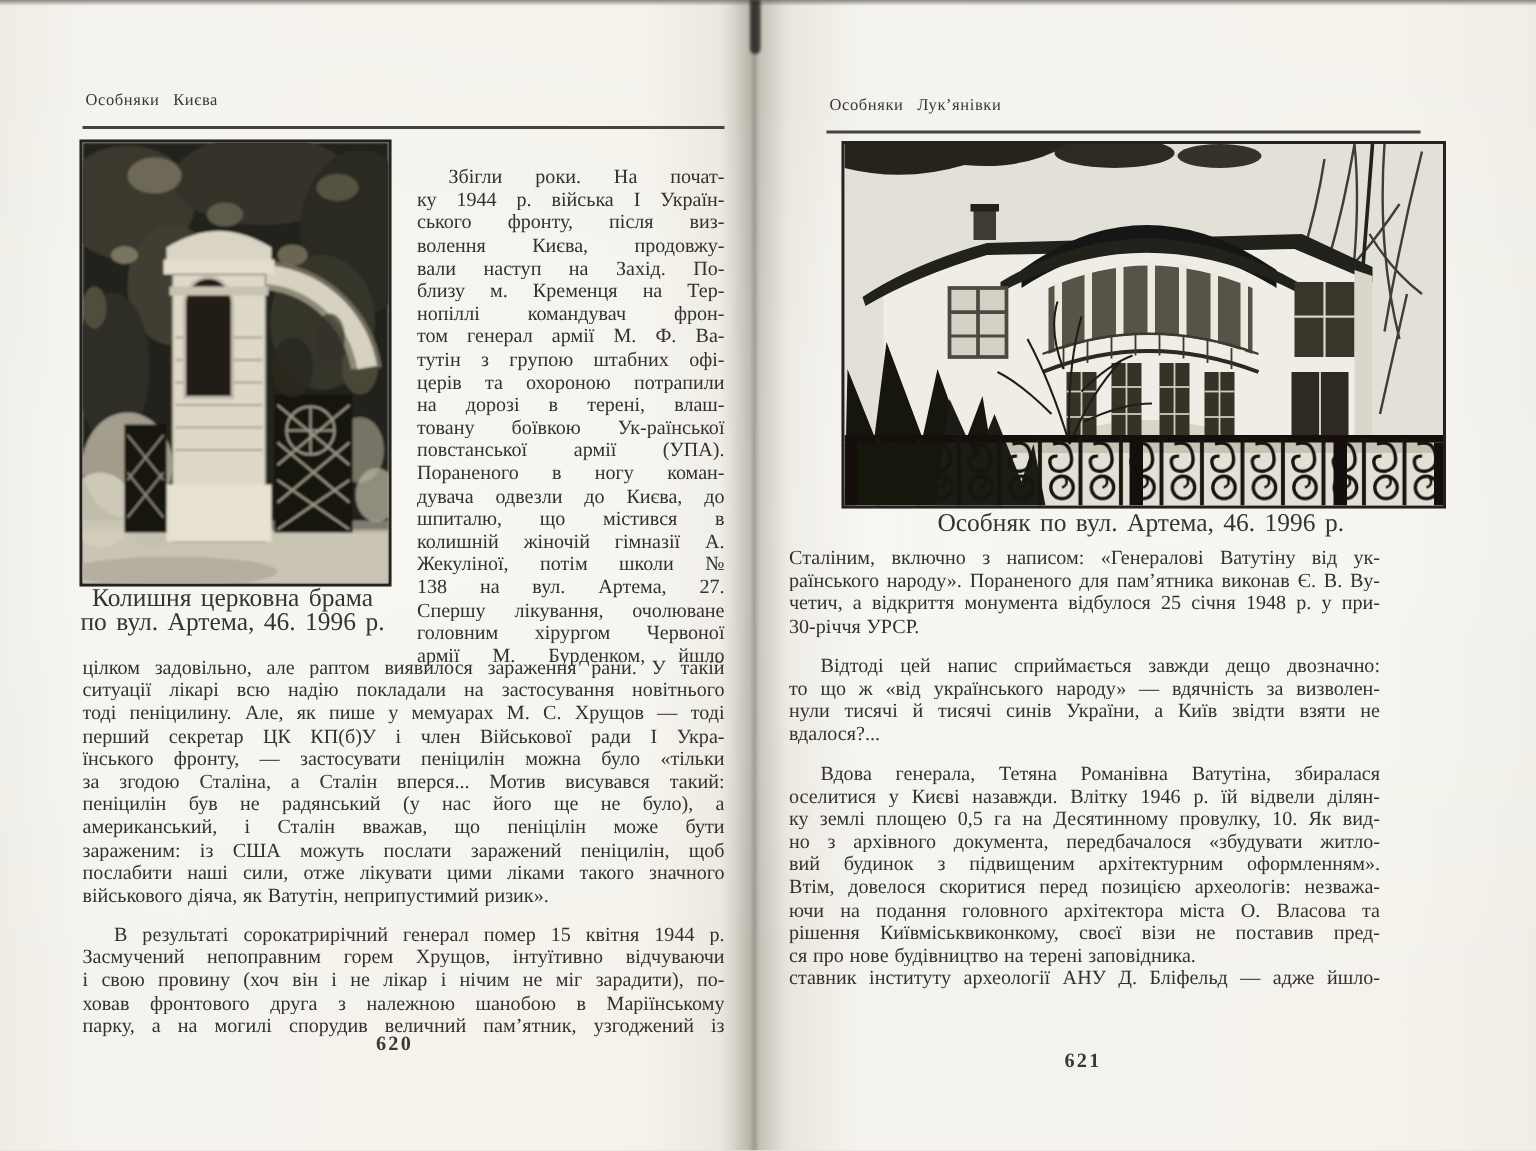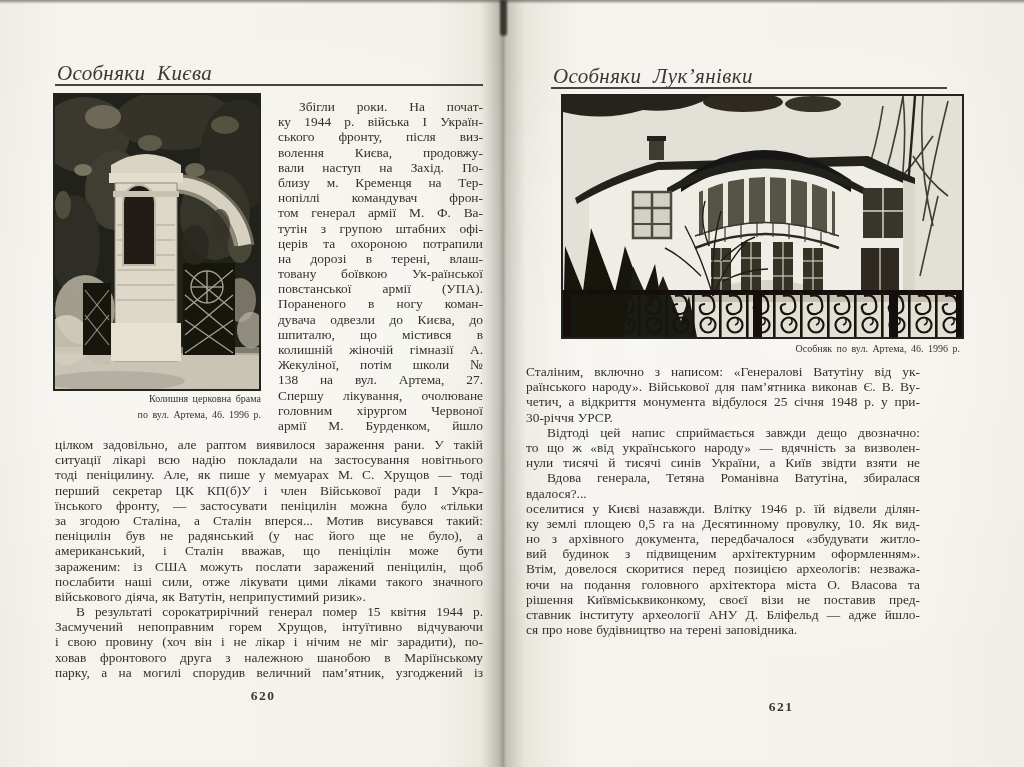--- a/index.html
+++ b/index.html
@@ -13,31 +13,31 @@
       radial-gradient(ellipse 700px 500px at 780px 350px, rgba(255,255,255,.3), rgba(255,255,255,0) 70%),
       linear-gradient(90deg,#eeece5 0px,#f5f3ed 60px,#f4f2eb 430px,#e9e6dd 488px,#d8d5ca 502px,#e8e5dc 522px,#f5f3ee 575px,#f4f2eb 930px,#efede6 1024px);
   }
   .top-edge{position:absolute;left:0;top:0;width:1024px;height:4px;
     background:linear-gradient(180deg,rgba(55,52,46,.55),rgba(55,52,46,0));}
   .gutter{position:absolute;left:480px;top:0;width:46px;height:767px;
     background:linear-gradient(90deg,rgba(110,106,96,0) 0%,rgba(105,101,92,.28) 42%,rgba(62,59,52,.38) 50%,rgba(105,101,92,.2) 58%,rgba(110,106,96,0) 100%);}
   .gutter-mark{position:absolute;left:500px;top:0;width:7px;height:36px;
     background:rgba(25,24,21,.78);border-radius:0 0 4px 4px;filter:blur(1px);}
 
-  .running-head{position:absolute;font-style:italic;font-size:21px;word-spacing:6px;letter-spacing:.4px;color:#3a3832;}
+  .running-head{position:absolute;font-size:11px;word-spacing:6px;letter-spacing:.4px;color:#3a3832;}
   .head-rule{position:absolute;height:2px;background:#46443e;}
 
   .photo{position:absolute;margin:0;padding:0;border:2px solid #23221e;background:#cfcbc0;box-sizing:content-box;}
   .photo svg{display:block;}
 
-  .caption{position:absolute;text-align:right;font-size:10px;line-height:15.5px;color:#36342f;word-spacing:2px;}
+  .caption{position:absolute;text-align:center;font-size:17px;line-height:15.5px;color:#36342f;word-spacing:2px;}
 
   .col{position:absolute;font-size:13.4px;}
   .ln{height:15.2px;line-height:15.2px;overflow:hidden;text-align:justify;text-align-last:justify;word-spacing:.5px;}
-  .ln.indent{text-indent:21px;}
+  .ln.indent{text-indent:21px;margin-top:11px;}
   .ln.end{text-align-last:left;}
 
   .pagenum{position:absolute;text-align:center;font-size:13.5px;font-weight:bold;letter-spacing:1.5px;color:#3a3832;}
 </style>
 </head>
 <body>
 
 <div class="spread">
   <div class="top-edge"></div>
   <div class="gutter"></div>
@@ -301,34 +301,34 @@
           <rect x="326" y="197" width="9" height="44" fill="#12110c"></rect>
           <rect x="393" y="199" width="6" height="42" fill="#12110c"></rect>
         </g>
       </svg>
     </figure>
 
     <div class="caption" style="left:561px;top:341px;width:399px;">Особняк по вул. Артема, 46. 1996 р.</div>
 
     <div class="col" style="left:526px;top:364px;width:394px;">
         <div class="ln">Сталіним, включно з написом: «Генералові Ватутіну від ук-</div>
-        <div class="ln">раїнського народу». Військової для пам’ятника виконав Є. В. Ву-</div>
+        <div class="ln">раїнського народу». Пораненого для пам’ятника виконав Є. В. Ву-</div>
         <div class="ln">четич, а відкриття монумента відбулося 25 січня 1948 р. у при-</div>
         <div class="ln end">30-річчя УРСР.</div>
         <div class="ln indent">Відтоді цей напис сприймається завжди дещо двозначно:</div>
         <div class="ln">то що ж «від українського народу» — вдячність за визволен-</div>
         <div class="ln">нули тисячі й тисячі синів України, а Київ звідти взяти не</div>
+        <div class="ln end">вдалося?...</div>
         <div class="ln indent">Вдова генерала, Тетяна Романівна Ватутіна, збиралася</div>
-        <div class="ln end">вдалося?...</div>
         <div class="ln">оселитися у Києві назавжди. Влітку 1946 р. їй відвели ділян-</div>
         <div class="ln">ку землі площею 0,5 га на Десятинному провулку, 10. Як вид-</div>
         <div class="ln">но з архівного документа, передбачалося «збудувати житло-</div>
         <div class="ln">вий будинок з підвищеним архітектурним оформленням».</div>
         <div class="ln">Втім, довелося скоритися перед позицією археологів: незважа-</div>
         <div class="ln">ючи на подання головного архітектора міста О. Власова та</div>
         <div class="ln">рішення Київміськвиконкому, своєї візи не поставив пред-</div>
+        <div class="ln end">ся про нове будівництво на терені заповідника.</div>
         <div class="ln">ставник інституту археології АНУ Д. Бліфельд — адже йшло-</div>
-        <div class="ln end">ся про нове будівництво на терені заповідника.</div>
       </div>
 
-    <div class="pagenum" style="left:584px;top:699px;width:394px;">621</div>
+    <div class="pagenum" style="left:525px;top:699px;width:394px;">621</div>
   </div>
 </div>
 
 </body></html>

